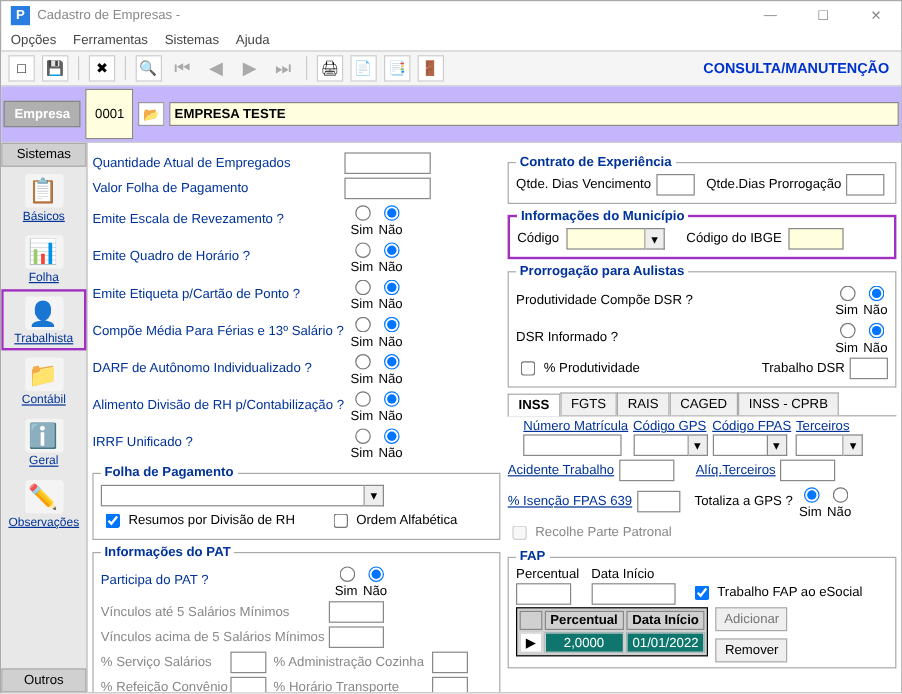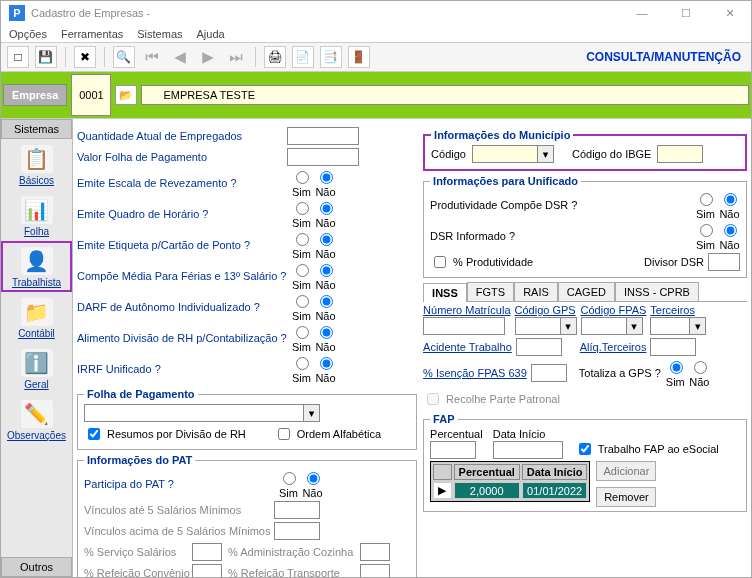--- a/index.html
+++ b/index.html
@@ -9,25 +9,25 @@
   .titlebar .icon { width:16px; height:16px; background:#2a7de1; margin-right:6px; display:flex; align-items:center; justify-content:center; color:#fff; font-weight:bold; }
   .titlebar .title { flex:1; }
   .winbtns { display:flex; gap:18px; }
   .winbtn { width:26px; text-align:center; color:#888; }
   .menubar { display:flex; gap:14px; padding:2px 8px; color:#444; border-top:1px solid #fff;}
   .toolbar { display:flex; align-items:center; gap:6px; padding:3px 6px; border-top:1px solid #ccc; border-bottom:1px solid #ccc; background:#f5f5f5;}
   .tool { width:22px; height:22px; border:1px solid #ccc; background:#fff; display:flex; align-items:center; justify-content:center; font-size:12px;}
   .tool.nav { border:none; background:transparent; color:#aaa; font-size:15px;}
   .toolbar .sep { width:1px; height:20px; background:#ccc; margin:0 2px;}
   .mode { margin-left:auto; color:#0033cc; font-weight:bold; font-size:12px; padding-right:4px;}
-  .headerrow { display:flex; align-items:center; gap:4px; background:#84cc16; border-bottom:1px solid #ccc; padding:2px;}
+  .headerrow { display:flex; align-items:center; gap:4px; background:#c4b5fd; border-bottom:1px solid #ccc; padding:2px;}
   .tab-emp { background:#b0b0b0; color:#fff; padding:4px 8px; font-weight:bold; border:1px solid #888;}
   .codebox { width:40px; padding:14px 3px; background:#ffffe0; border:1px solid #888; text-align:center;}
   .folder { width:22px; height:20px; border:1px solid #999; background:#fff; display:flex; align-items:center; justify-content:center;}
-  .namebox { flex:1; padding:3px 21px; background:#ffffe0; border:1px solid #888; font-weight:normal;}
+  .namebox { flex:1; padding:3px 3px; background:#ffffe0; border:1px solid #888; font-weight:bold;}
   .body { flex:1; display:flex; overflow:hidden; }
   .sidebar { width:72px; background:#e8e8e8; display:flex; flex-direction:column; border-right:1px solid #bbb;}
   .sideheader { text-align:center; padding:3px; background:#d0d0d0; border:1px solid #aaa; font-size:11px;}
   .sideitem { text-align:center; padding:6px 2px 4px; display:flex; flex-direction:column; align-items:center; gap:2px; cursor:pointer;}
   .sideitem.selected { outline:2px solid #a030c0; outline-offset:-2px;}
   .sideicon { width:32px; height:28px; display:flex; align-items:center; justify-content:center; font-size:20px; background:rgba(255,255,255,0.5); border-radius:3px;}
   .sideitem span { color:#003399; font-size:10px; text-decoration:underline;}
   .sidefoot { margin-top:auto; text-align:center; padding:3px; background:#d0d0d0; border:1px solid #aaa;}
   .main { flex:1; position:relative; padding:2px 4px; overflow:hidden;}
   .tabs { display:flex; border-bottom:1px solid #aaa; }
@@ -46,21 +46,21 @@
   fieldset { border:1px solid #aaa; margin:4px 0 2px; padding:2px 6px 4px;}
   fieldset.hl { border:2px solid #a030c0;}
   legend { color:#003399; font-weight:bold; padding:0 3px; }
   legend.plain { font-weight:bold; color:#003399;}
   .cbx { display:flex; align-items:center; gap:4px;}
   .subtabs { display:flex; border-bottom:1px solid #aaa; margin-top:4px;}
   .subtab { padding:3px 8px; border:1px solid #aaa; border-bottom:none; background:#f0f0f0; font-size:11px;}
   .subtab.active { background:#fff; font-weight:bold; position:relative; top:1px;}
   .tinylabel { font-size:11px; color:#003399; text-decoration:underline;}
   .tinylabel.plainlbl { text-decoration:none; color:#000;}
-  .minigrid { display:flex; gap:4px; margin:2px 0;}
+  .minigrid { display:flex; gap:4px; margin:2px 13px;}
   .minicol { display:flex; flex-direction:column; gap:1px;}
   .input-combo { display:flex;}
   .input-combo .inp { width:70px;}
   .input-combo .btn { width:16px; height:18px; border:1px solid #888; border-left:none; background:#eee; display:flex; align-items:center; justify-content:center;}
   .faptable { border:1px solid #000; font-size:11px; background:#d0d0d0;}
   .faptable th { background:#d0d0d0; border:1px solid #888; padding:1px 4px;}
   .faptable td { background:#fff; border:1px solid #ccc; padding:1px 4px; text-align:center;}
   .fapwrap { display:flex; gap:6px; align-items:flex-start; margin-top:2px;}
   .btn-side { width:60px; padding:3px; border:1px solid #aaa; background:#efefef; text-align:center; color:#777;}
   .gray { color:#888;}
@@ -294,49 +294,58 @@
               </div>
             <div class="row gray">
               <span style="width:108px">% Serviço Salários</span>
                 <input class="inp sm" disabled="" style="width: 30px;">
               <span style="width:132px;margin-left:6px">% Administração Cozinha</span>
                 <input class="inp sm" disabled="" style="width: 30px;">
             </div>
             <div class="row gray">
               <span style="width:108px">% Refeição Convênio</span>
                 <input class="inp sm" disabled="" style="width: 30px;">
-              <span style="width:132px;margin-left:6px">% Refeição Transporte</span>
+              <span style="width:132px;margin-left:6px">% Horário Transporte</span>
                 <input class="inp sm" disabled="" style="width: 30px;">
             </div>
             <div class="row gray">
               <span style="width:108px">% Cesta Alimento</span>
                 <input class="inp sm" disabled="" style="width: 30px;">
               <span style="width:132px;margin-left:6px">% Alimentação Convênio</span>
                 <input class="inp sm" disabled="" style="width: 30px;">
             </div>
           </fieldset>
         </div>
 
         <div class="col" style="flex:1">
+          <fieldset>
+            <legend>Contrato de Experiência</legend>
+            <div class="row">
+              <span class="tinylabel plainlbl">Qtde. Dias Vencimento</span>
+              <input class="inp sm" style="width: 32px; margin: 0px 10px 0px 4px;">
+              <span class="tinylabel plainlbl">Qtde.Dias Prorrogação</span>
+              <input class="inp sm" style="width: 32px; margin-left: 4px;">
+            </div>
+          </fieldset>
 
           <fieldset class="hl">
             <legend>Informações do Município</legend>
             <div class="row">
               <span class="tinylabel plainlbl">Código</span>
               <div class="input-combo" style="margin:0 18px 0 6px">
                   <input class="inp y" style="width: 66px;">
                   <div class="btn">▾</div>
                 </div>
               <span class="tinylabel plainlbl">Código do IBGE</span>
               <input class="inp y sm" style="margin-left: 6px;">
             </div>
           </fieldset>
 
           <fieldset>
-            <legend>Informações para Unificado</legend>
+            <legend>Prorrogação para Aulistas</legend>
             <div class="row">
                 <span style="width:158px">Produtividade Compõe DSR ?</span>
               <div class="radio-group" style="margin-left:auto">
                   <label>
                     <input type="radio" style="">
                     <span>Sim</span>
                   </label>
                   <label>
                     <input type="radio" checked="" style="">
                     <span>Não</span>
@@ -354,21 +363,21 @@
                     <input type="radio" checked="" style="">
                     <span>Não</span>
                   </label>
                 </div>
             </div>
             <div class="row">
               <div class="cbx">
                   <input type="checkbox" class="chk" style="">
                   <span>% Produtividade</span>
                 </div>
-              <span style="margin-left:auto">Divisor DSR</span>
+              <span style="margin-left:auto">Trabalho DSR</span>
               <input class="inp sm" style="width: 32px; margin-left: 4px;">
             </div>
           </fieldset>
 
           <div class="subtabs">
             <div class="subtab active">INSS</div>
             <div class="subtab">FGTS</div>
             <div class="subtab">RAIS</div>
             <div class="subtab">CAGED</div>
             <div class="subtab">INSS - CPRB</div>

